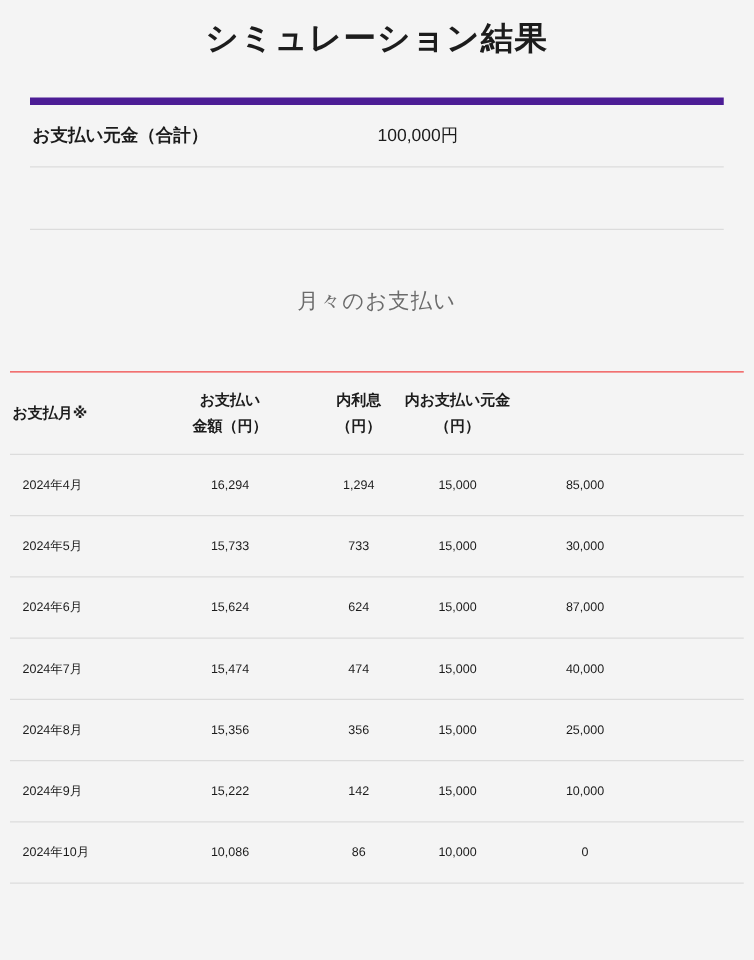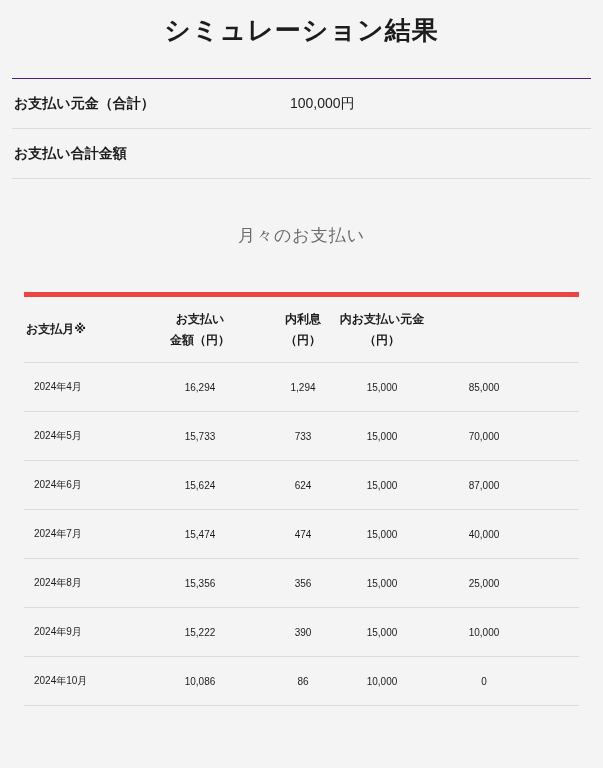--- a/index.html
+++ b/index.html
@@ -22,22 +22,22 @@
   }
   .page-title {
     font-size: 26px;
     font-weight: 600;
     letter-spacing: 1px;
     color: #1c1c1c;
   }
 
   
   .summary {
-    margin: 0 12px;
-    border-top: 1px solid #4c1d95;
+    margin: 0 24px;
+    border-top: 6px solid #4c1d95;
   }
   .summary-row {
     height: 50px;
     display: flex;
     align-items: center;
     border-bottom: 1px solid #dcdcdc;
     font-size: 14px;
   }
   .summary-label {
     width: 278px;
@@ -58,22 +58,22 @@
   }
   .section-heading {
     font-size: 17px;
     font-weight: normal;
     color: #6b6b6b;
     letter-spacing: 1px;
   }
 
   
   .table-wrap {
-    margin: 0 24px;
-    border-top: 5px solid #ef4444;
+    margin: 0 8px;
+    border-top: 1px solid #ef4444;
   }
   .header-row, .data-row {
     display: grid;
     grid-template-columns: 130px 92px 114px 44px 160px;
     align-items: center;
     border-bottom: 1px solid #dcdcdc;
   }
   .header-row {
     height: 66px;
     font-size: 12px;
@@ -101,21 +101,20 @@
 <div class="title-block">
   <h1 class="page-title">シミュレーション結果</h1>
 </div>
 
 <div class="summary">
   <div class="summary-row">
     <div class="summary-label">お支払い元金（合計）</div>
     <div class="summary-value">100,000円</div>
   </div>
   <div class="summary-row">
-    <div class="summary-label">お支払い合計金額</div>
   </div>
 </div>
 
 <div class="section-heading-block">
   <div class="section-heading">月々のお支払い</div>
 </div>
 
 <div class="table-wrap">
   <div class="header-row">
     <div class="header-cell first">
@@ -140,21 +139,21 @@
         <div class="cell cell-num">16,294</div>
         <div class="cell cell-num">1,294</div>
         <div class="cell cell-num">15,000</div>
         <div class="cell cell-num">85,000</div>
       </div>
       <div class="data-row">
         <div class="cell cell-month">2024年5月</div>
         <div class="cell cell-num">15,733</div>
         <div class="cell cell-num">733</div>
         <div class="cell cell-num">15,000</div>
-        <div class="cell cell-num">70,000</div>
+        <div class="cell cell-num">30,000</div>
       </div>
       <div class="data-row">
         <div class="cell cell-month">2024年6月</div>
         <div class="cell cell-num">15,624</div>
         <div class="cell cell-num">624</div>
         <div class="cell cell-num">15,000</div>
         <div class="cell cell-num">87,000</div>
       </div>
       <div class="data-row">
         <div class="cell cell-month">2024年7月</div>
@@ -166,21 +165,21 @@
       <div class="data-row">
         <div class="cell cell-month">2024年8月</div>
         <div class="cell cell-num">15,356</div>
         <div class="cell cell-num">356</div>
         <div class="cell cell-num">15,000</div>
         <div class="cell cell-num">25,000</div>
       </div>
       <div class="data-row">
         <div class="cell cell-month">2024年9月</div>
         <div class="cell cell-num">15,222</div>
-        <div class="cell cell-num">390</div>
+        <div class="cell cell-num">142</div>
         <div class="cell cell-num">15,000</div>
         <div class="cell cell-num">10,000</div>
       </div>
       <div class="data-row">
         <div class="cell cell-month">2024年10月</div>
         <div class="cell cell-num">10,086</div>
         <div class="cell cell-num">86</div>
         <div class="cell cell-num">10,000</div>
         <div class="cell cell-num">0</div>
       </div>

